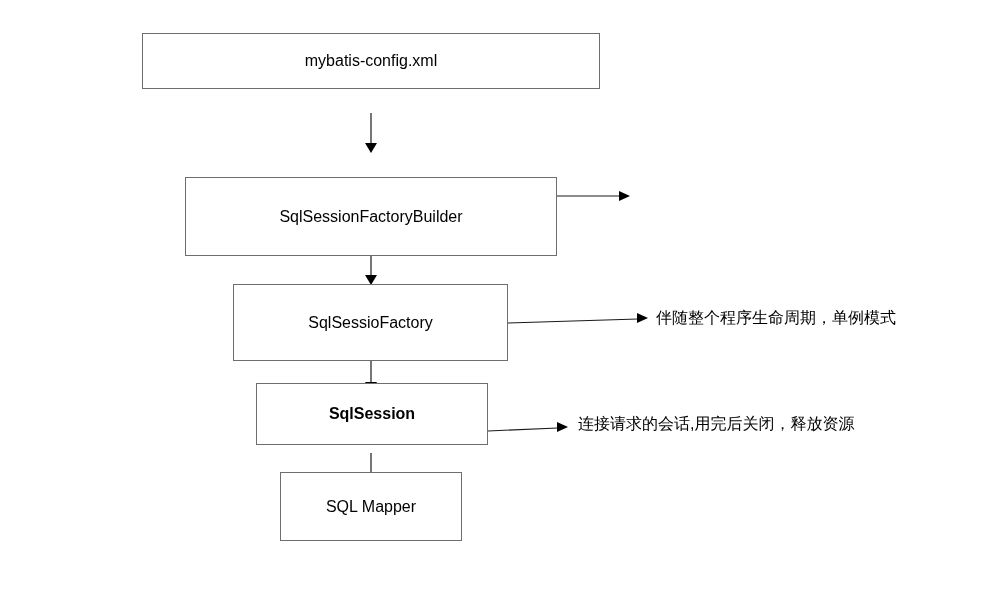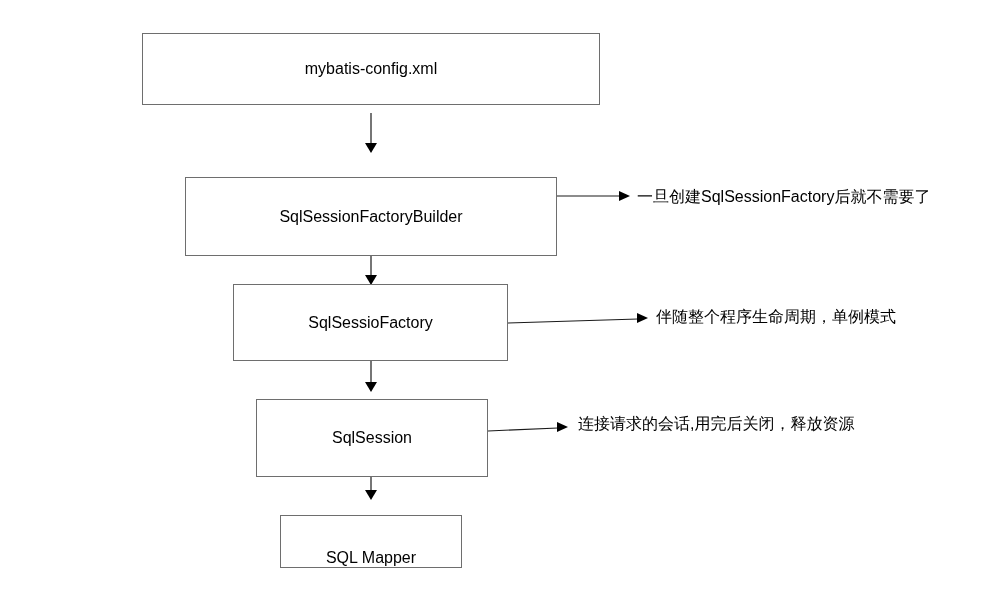--- a/index.html
+++ b/index.html
@@ -29,34 +29,34 @@
     display: flex;
     align-items: center;
     justify-content: center;
     box-sizing: border-box;
   }
   .node span {
     font-size: 16px;
     color: #000000;
     white-space: nowrap;
   }
-  .node-0 { left: 142px; top: 33px;  width: 458px; height: 72px; }
+  .node-0 { left: 142px; top: 33px;  width: 458px; height: 56px; }
   .node-1 { left: 185px; top: 153px; width: 372px; height: 79px; margin-top: 24px; }
   .node-2 { left: 233px; top: 284px; width: 275px; height: 77px; }
-  .node-3 { left: 256px; top: 399px; width: 232px; height: 78px; }
-  .node-4 { left: 280px; top: 515px; width: 182px; height: 53px; align-items: flex-end; }
+  .node-3 { left: 256px; top: 383px; width: 232px; height: 62px; font-weight: bold; }
+  .node-4 { left: 280px; top: 472px; width: 182px; height: 69px; }
   .annotation {
     position: absolute;
     font-size: 16px;
     color: #000000;
     white-space: nowrap;
     line-height: 18px;
   }
   .ann-0 { left: 637px; top: 188px; }
-  .ann-1 { left: 656px; top: 309px; font-family: Liberation Mono, monospace; }
+  .ann-1 { left: 656px; top: 309px; }
   .ann-2 { left: 578px; top: 415px; text-align: center; }
 </style>
 </head>
 <body>
 
 <div class="canvas">
 
   <svg class="arrow-layer" viewBox="0 0 994 603" aria-hidden="true">
 
     <g>
@@ -99,17 +99,16 @@
   <div class="node node-2">
     <span>SqlSessioFactory</span>
   </div>
   <div class="node node-3">
     <span>SqlSession</span>
   </div>
   <div class="node node-4">
     <span>SQL Mapper</span>
   </div>
 
-  <div class="annotation ann-0">一旦创建SqlSessionFactory后就不需要了</div>
   <div class="annotation ann-1">伴随整个程序生命周期，单例模式</div>
   <div class="annotation ann-2">连接请求的会话,用完后关闭，释放资源</div>
 
 </div>
 
 </body></html>

